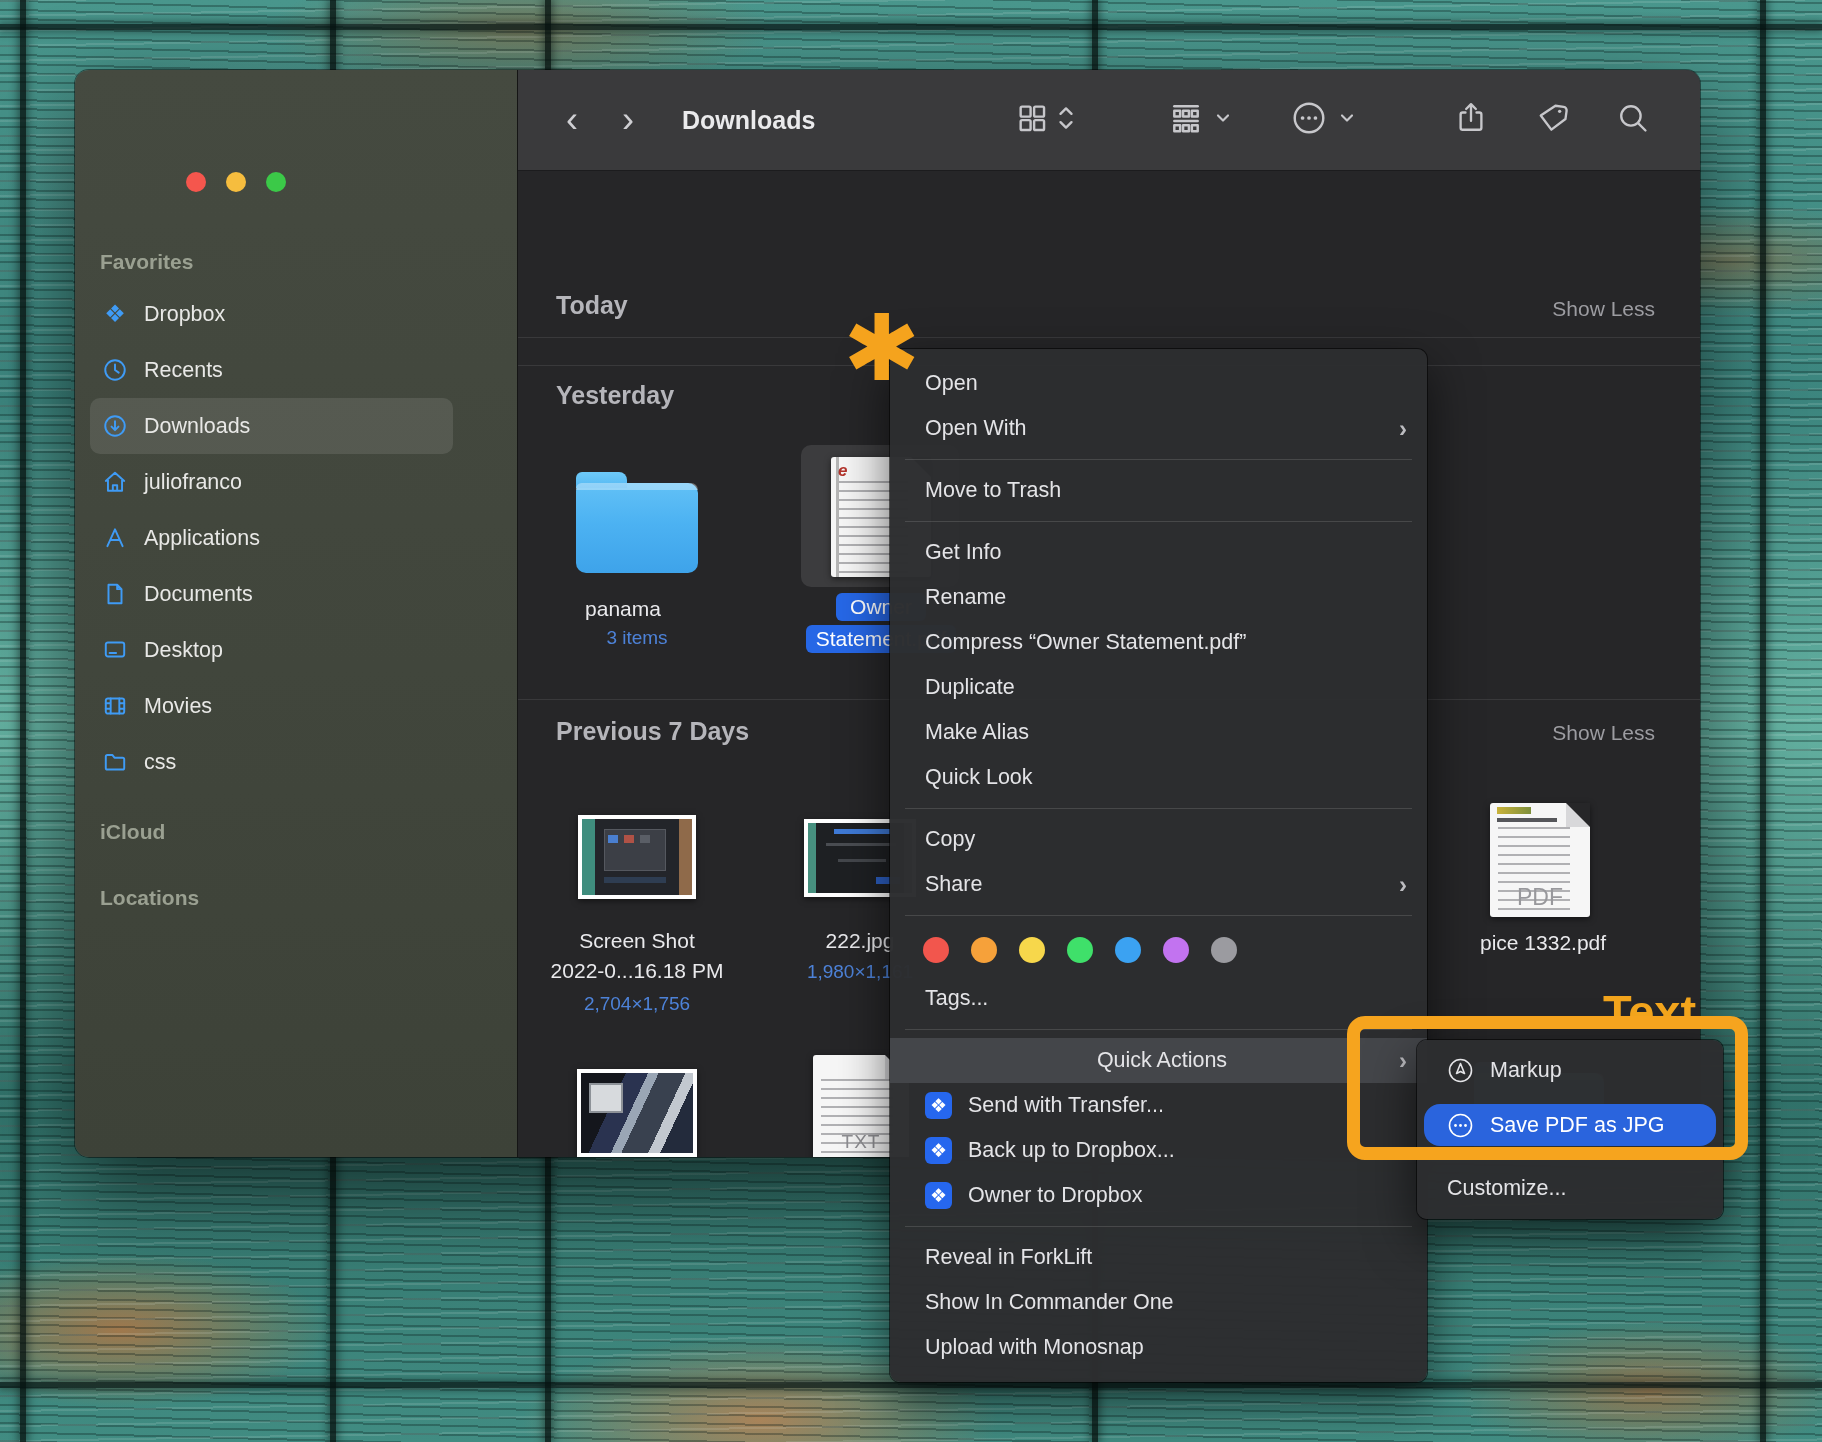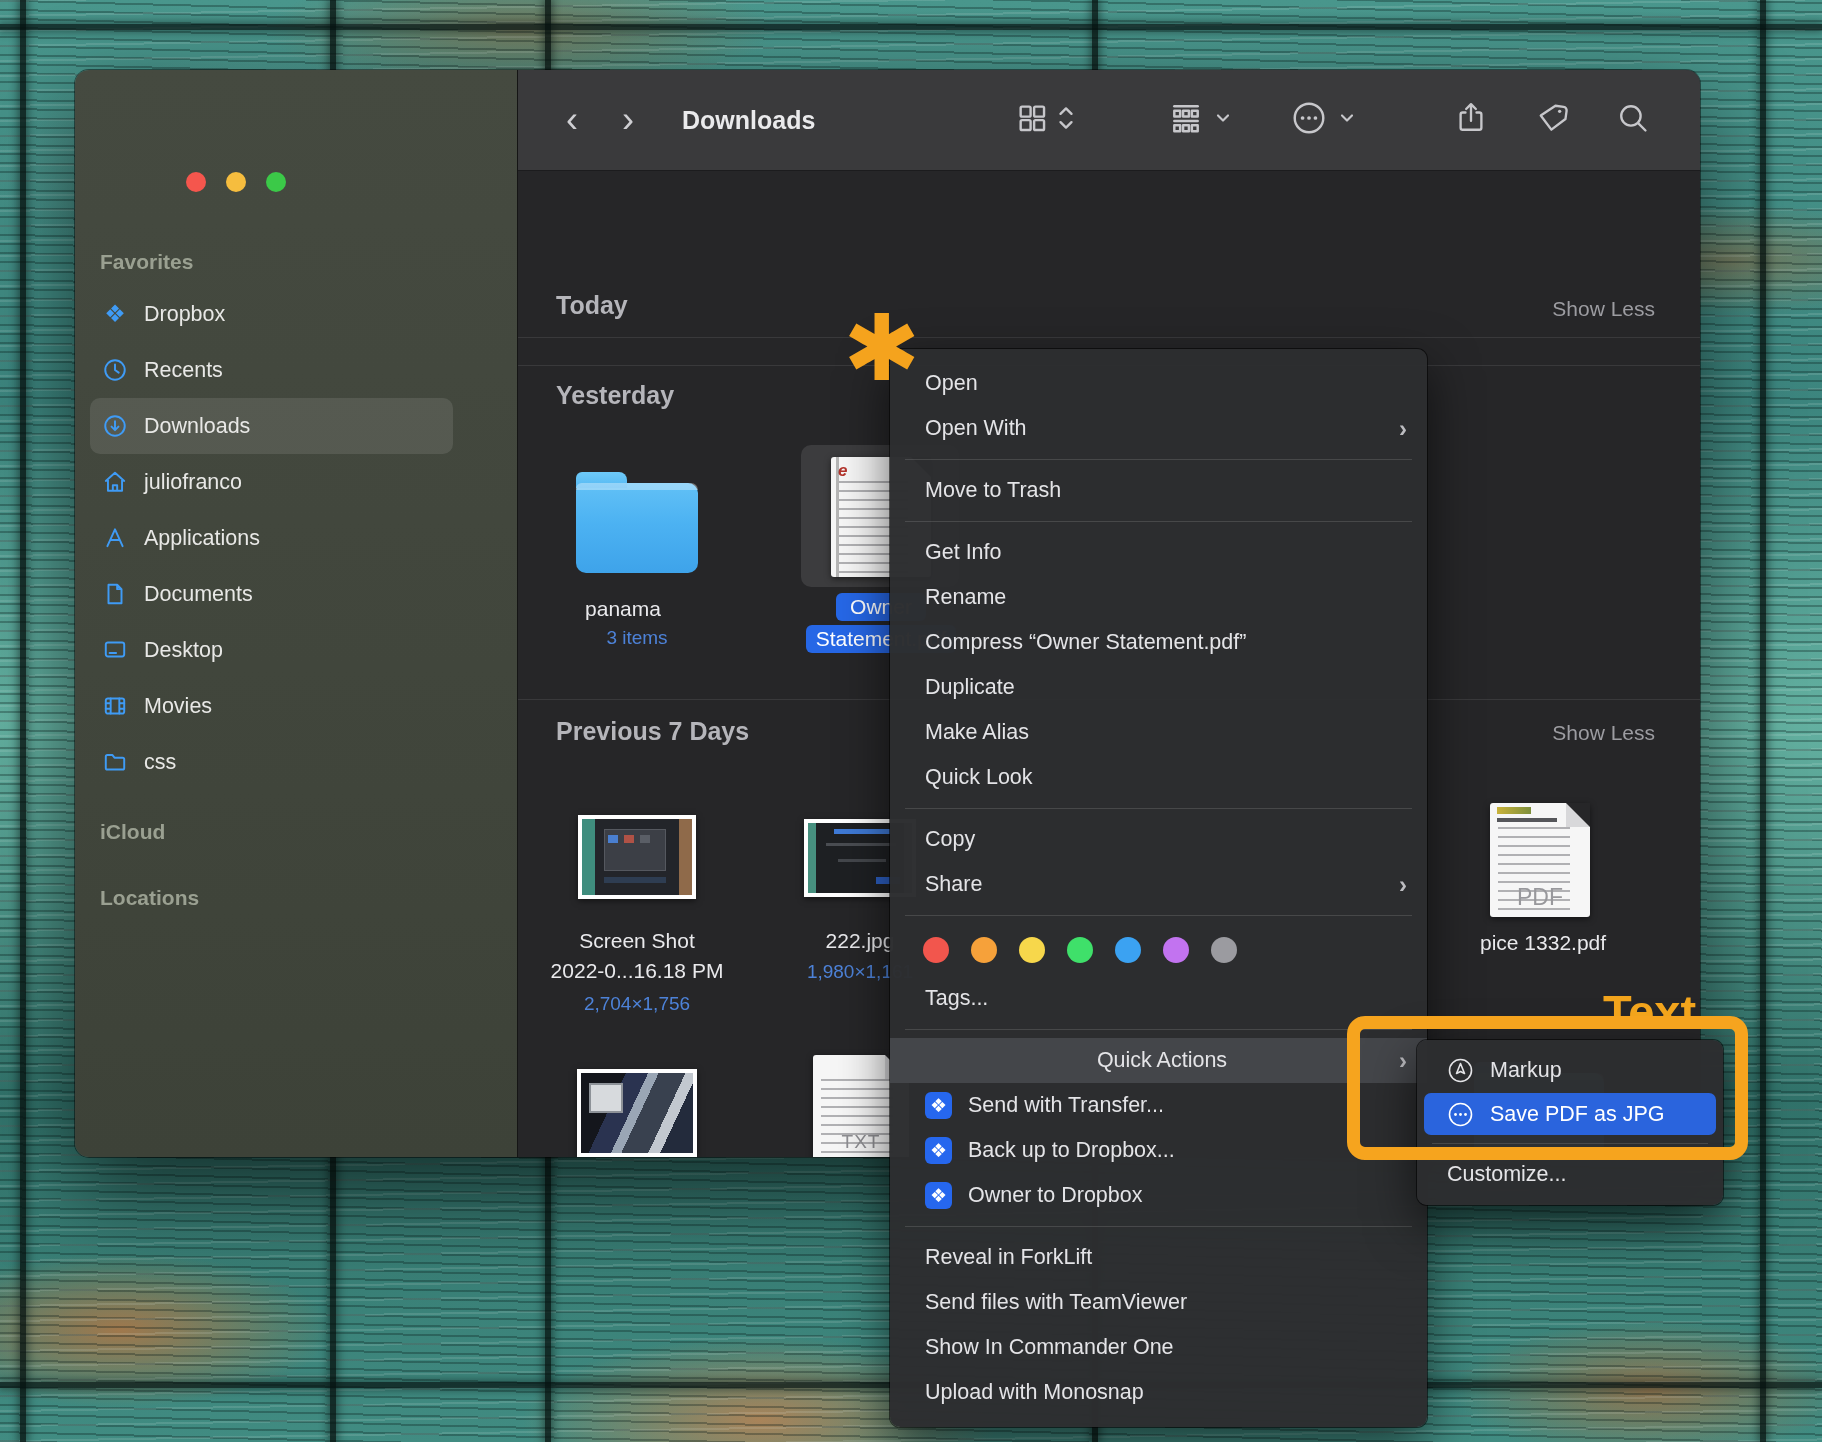--- a/index.html
+++ b/index.html
@@ -84,21 +84,21 @@
     display:flex; align-items:center; justify-content:center; font-size:19px; margin-right:16px; flex:none; }
   .dots-row { height:52px; display:flex; align-items:center; gap:22px; padding-left:33px; }
   .tagdot { width:26px; height:26px; border-radius:50%; }
 
   
   .submenu { position:absolute; left:1417px; top:1040px; width:306px; z-index:25;
     background:rgba(45,46,48,0.985); border-radius:10px; padding:8px 0;
     box-shadow:0 18px 50px rgba(0,0,0,0.6), 0 0 0 1px rgba(0,0,0,0.55); }
   .smi { height:45px; display:flex; align-items:center; padding:0 16px 0 30px;
     color:#e4e4e7; font-size:21.5px; gap:16px; }
-  .smi.save { height:42px; margin:0 7px; border-radius:7px; background:#2a64dd; color:#fff; padding-left:23px; }
+  .smi.save { height:42px; margin:11px 7px; border-radius:16px; background:#2a64dd; color:#fff; padding-left:23px; }
   .smi .cir { width:27px; height:27px; flex:none; }
   .smi .cir svg { width:27px; height:27px; }
 
   
   .annot-rect { position:absolute; left:1347px; top:1016px; width:401px; height:144px; z-index:50;
     border:13px solid #f6a41e; border-radius:18px; }
   .annot-text { position:absolute; left:1603px; top:984px; z-index:40;
     color:#f2a41c; font-size:47px; font-weight:bold; }
   .annot-star { position:absolute; left:843px; top:302px; z-index:45;
     color:#f5a31d; font-size:92px; font-weight:bold; line-height:1; }
@@ -429,23 +429,20 @@
       </div>
     <div class="mi">
         <span class="dbx">❖</span>
         <span class="grow">Owner to Dropbox</span>
       </div>
     <div class="msep"></div>
     <div class="mi">
         <span class="grow">Reveal in ForkLift</span>
       </div>
     <div class="mi">
-        <span class="grow">Send files with TeamViewer</span>
-      </div>
-    <div class="mi">
         <span class="grow">Show In Commander One</span>
       </div>
     <div class="mi">
         <span class="grow">Upload with Monosnap</span>
       </div>
   </div>
 
   <div class="submenu">
     <div class="smi">
       <span class="cir">

